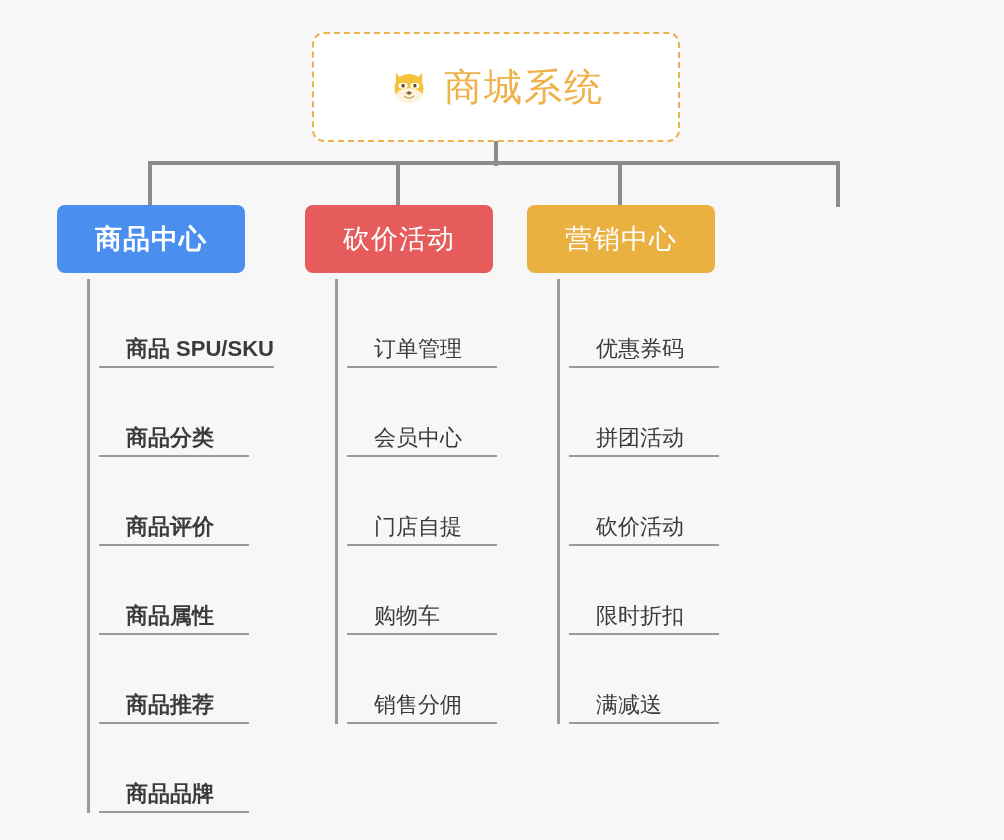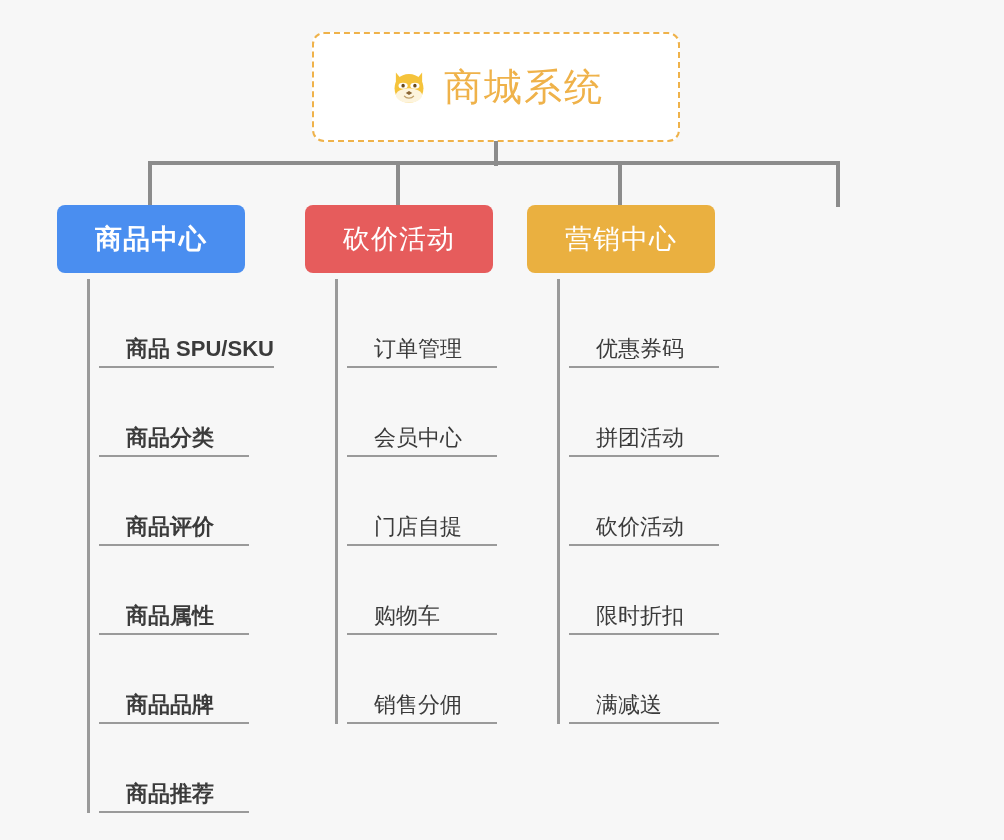--- a/index.html
+++ b/index.html
@@ -145,24 +145,24 @@
       <div class="leaf-item">
           <span class="leaf-label">商品分类</span>
         </div>
       <div class="leaf-item">
           <span class="leaf-label">商品评价</span>
         </div>
       <div class="leaf-item">
           <span class="leaf-label">商品属性</span>
         </div>
       <div class="leaf-item">
+          <span class="leaf-label">商品推荐</span>
+        </div>
+      <div class="leaf-item">
           <span class="leaf-label">商品品牌</span>
-        </div>
-      <div class="leaf-item">
-          <span class="leaf-label">商品推荐</span>
         </div>
     </div>
   </div>
 
   <div class="column" style="left:305px;">
     <div class="col-header" style="background:#e65c5c;">砍价活动</div>
     <div class="leaf-list">
       <div class="leaf-spine"></div>
       <div class="leaf-item">
           <span class="leaf-label">订单管理</span>

